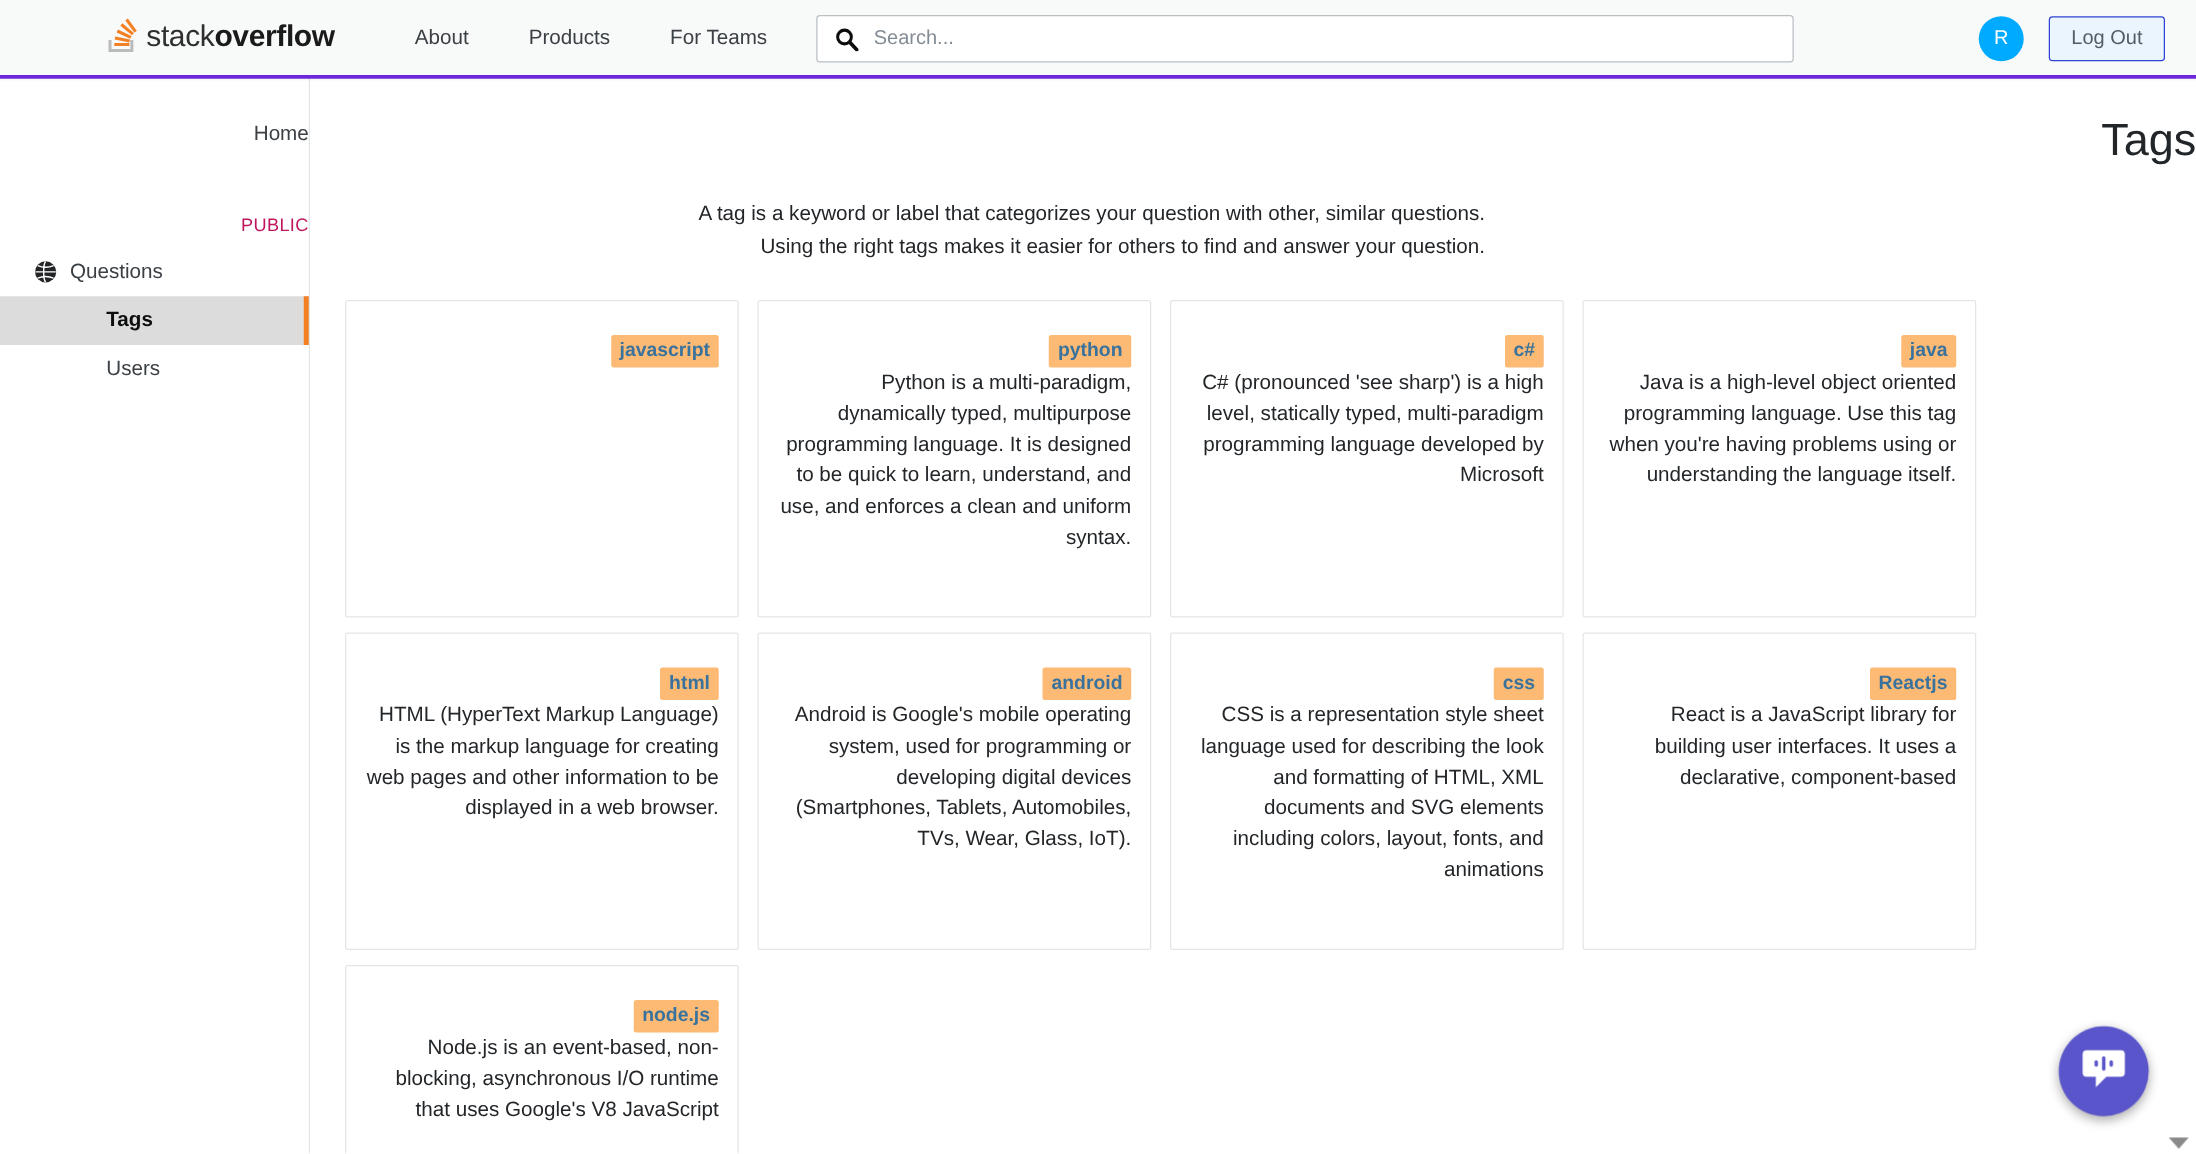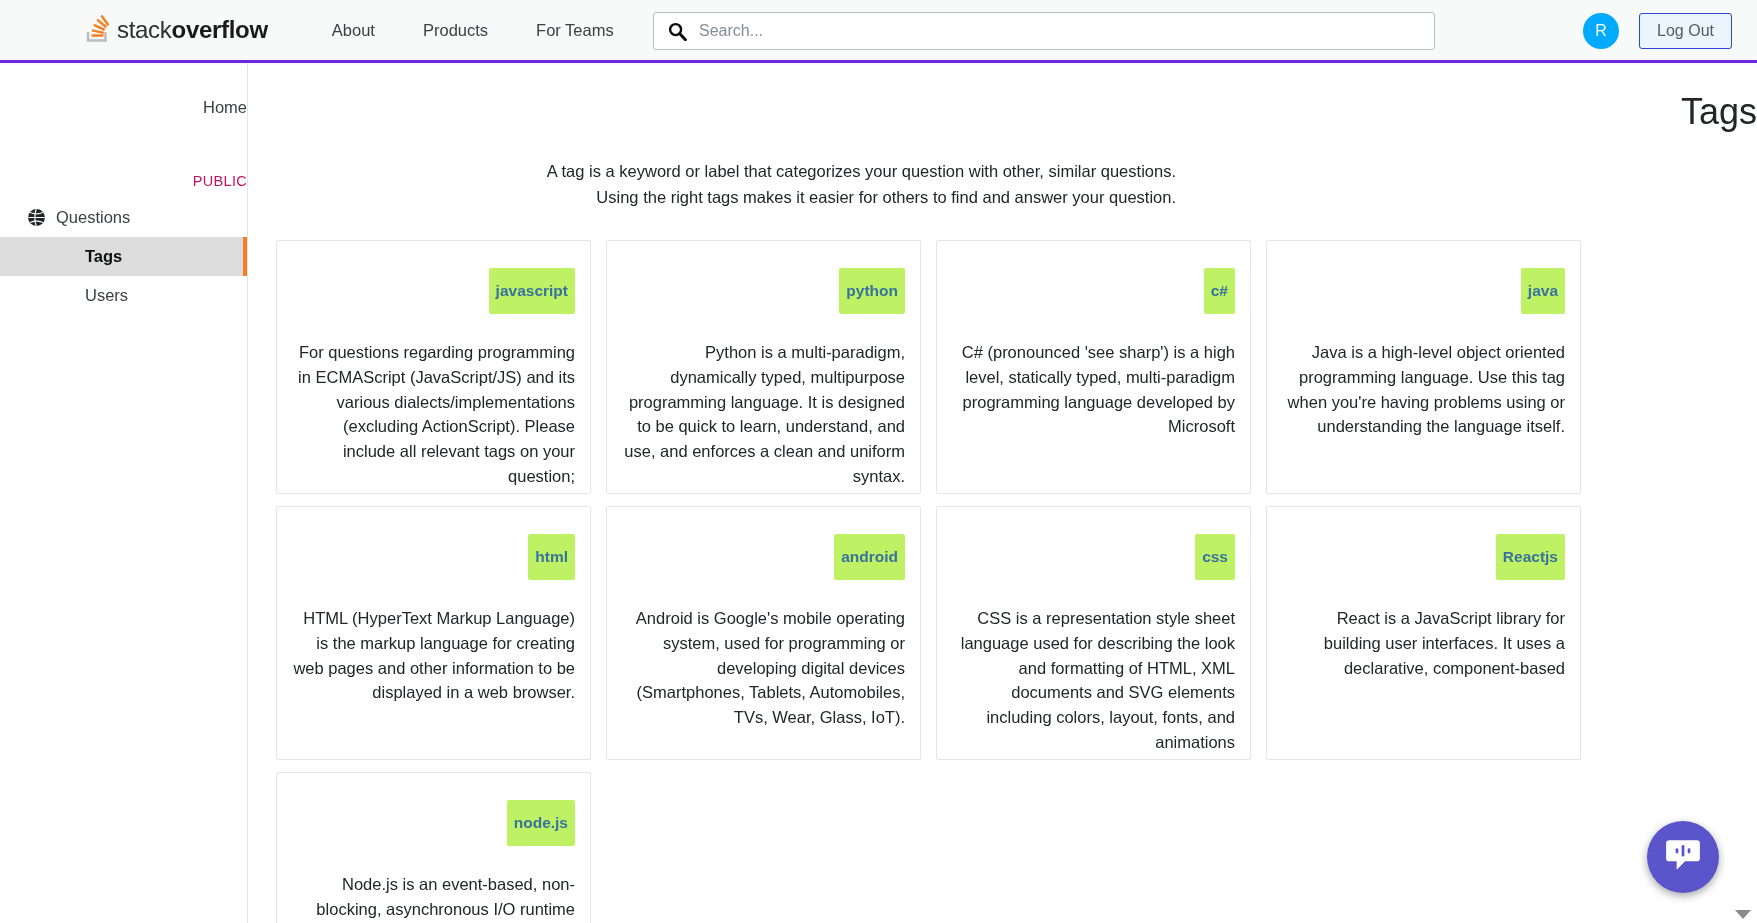--- a/index.html
+++ b/index.html
@@ -171,46 +171,45 @@
   .page-title {
     font-size: 36px;
     font-weight: 400;
     color: #232629;
     margin: 0 0 26px 0;
   }
   .page-desc {
     font-size: 16.5px;
     color: #232629;
     line-height: 1.55;
-    margin: 0 0 30px 0;
+    margin: 0 0 30px 12px;
     max-width: 900px;
   }
   .page-desc div { white-space: nowrap; }
 
   .tag-grid {
     display: grid;
     grid-template-columns: repeat(4, 315px);
     gap: 12px 15px;
   }
   .tag-card {
     border: 1px solid #e3e6e8;
     background: #ffffff;
     border-radius: 2px;
     height: 254px;
     padding: 27px 15px 15px 15px;
   }
   .tag-badge {
     display: inline-block;
-    background: #bef264;
+    background: #fdba74;
     color: #39739d;
     font-size: 15.5px;
     font-weight: 700;
-    padding: 14px 7px;
+    padding: 4px 7px;
     border-radius: 2px;
-    margin-bottom: 26px;
     cursor: pointer;
   }
   .tag-excerpt {
     font-size: 16.5px;
     color: #232629;
     line-height: 1.5;
   }
 
   
   .chat-fab {
@@ -302,21 +301,20 @@
   <main class="main">
     <h1 class="page-title">Tags</h1>
     <div class="page-desc">
       <div>A tag is a keyword or label that categorizes your question with other, similar questions.</div>
       <div>Using the right tags makes it easier for others to find and answer your question.</div>
     </div>
 
     <div class="tag-grid">
       <div class="tag-card">
         <span class="tag-badge">javascript</span>
-        <div class="tag-excerpt">For questions regarding programming in ECMAScript (JavaScript/JS) and its various dialects/implementations (excluding ActionScript). Please include all relevant tags on your question;</div>
       </div>
       <div class="tag-card">
         <span class="tag-badge">python</span>
         <div class="tag-excerpt">Python is a multi-paradigm, dynamically typed, multipurpose programming language. It is designed to be quick to learn, understand, and use, and enforces a clean and uniform syntax.</div>
       </div>
       <div class="tag-card">
         <span class="tag-badge">c#</span>
         <div class="tag-excerpt">C# (pronounced 'see sharp') is a high level, statically typed, multi-paradigm programming language developed by Microsoft</div>
       </div>
       <div class="tag-card">

